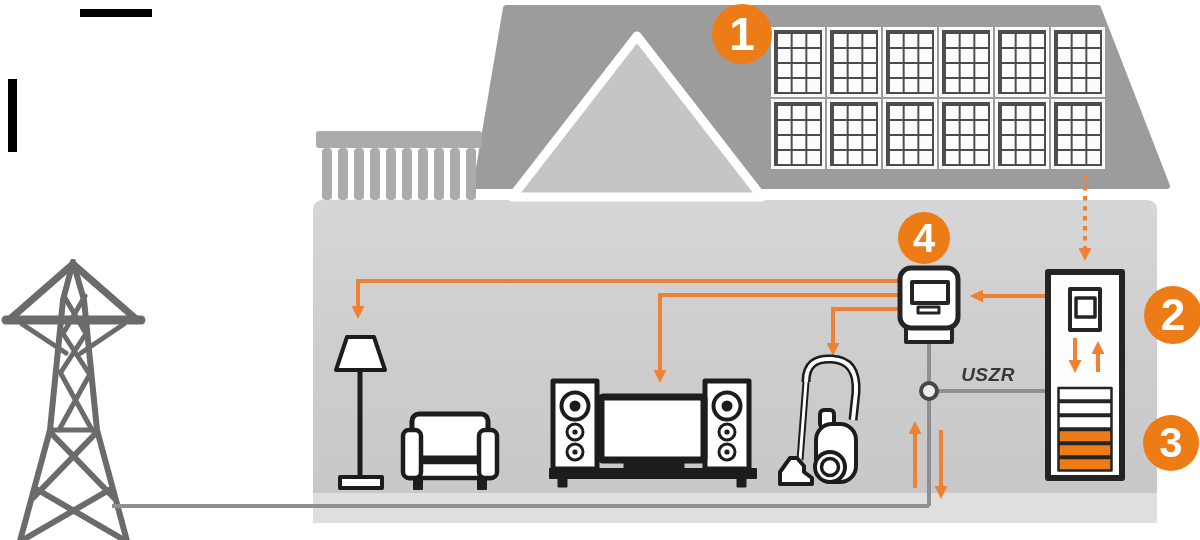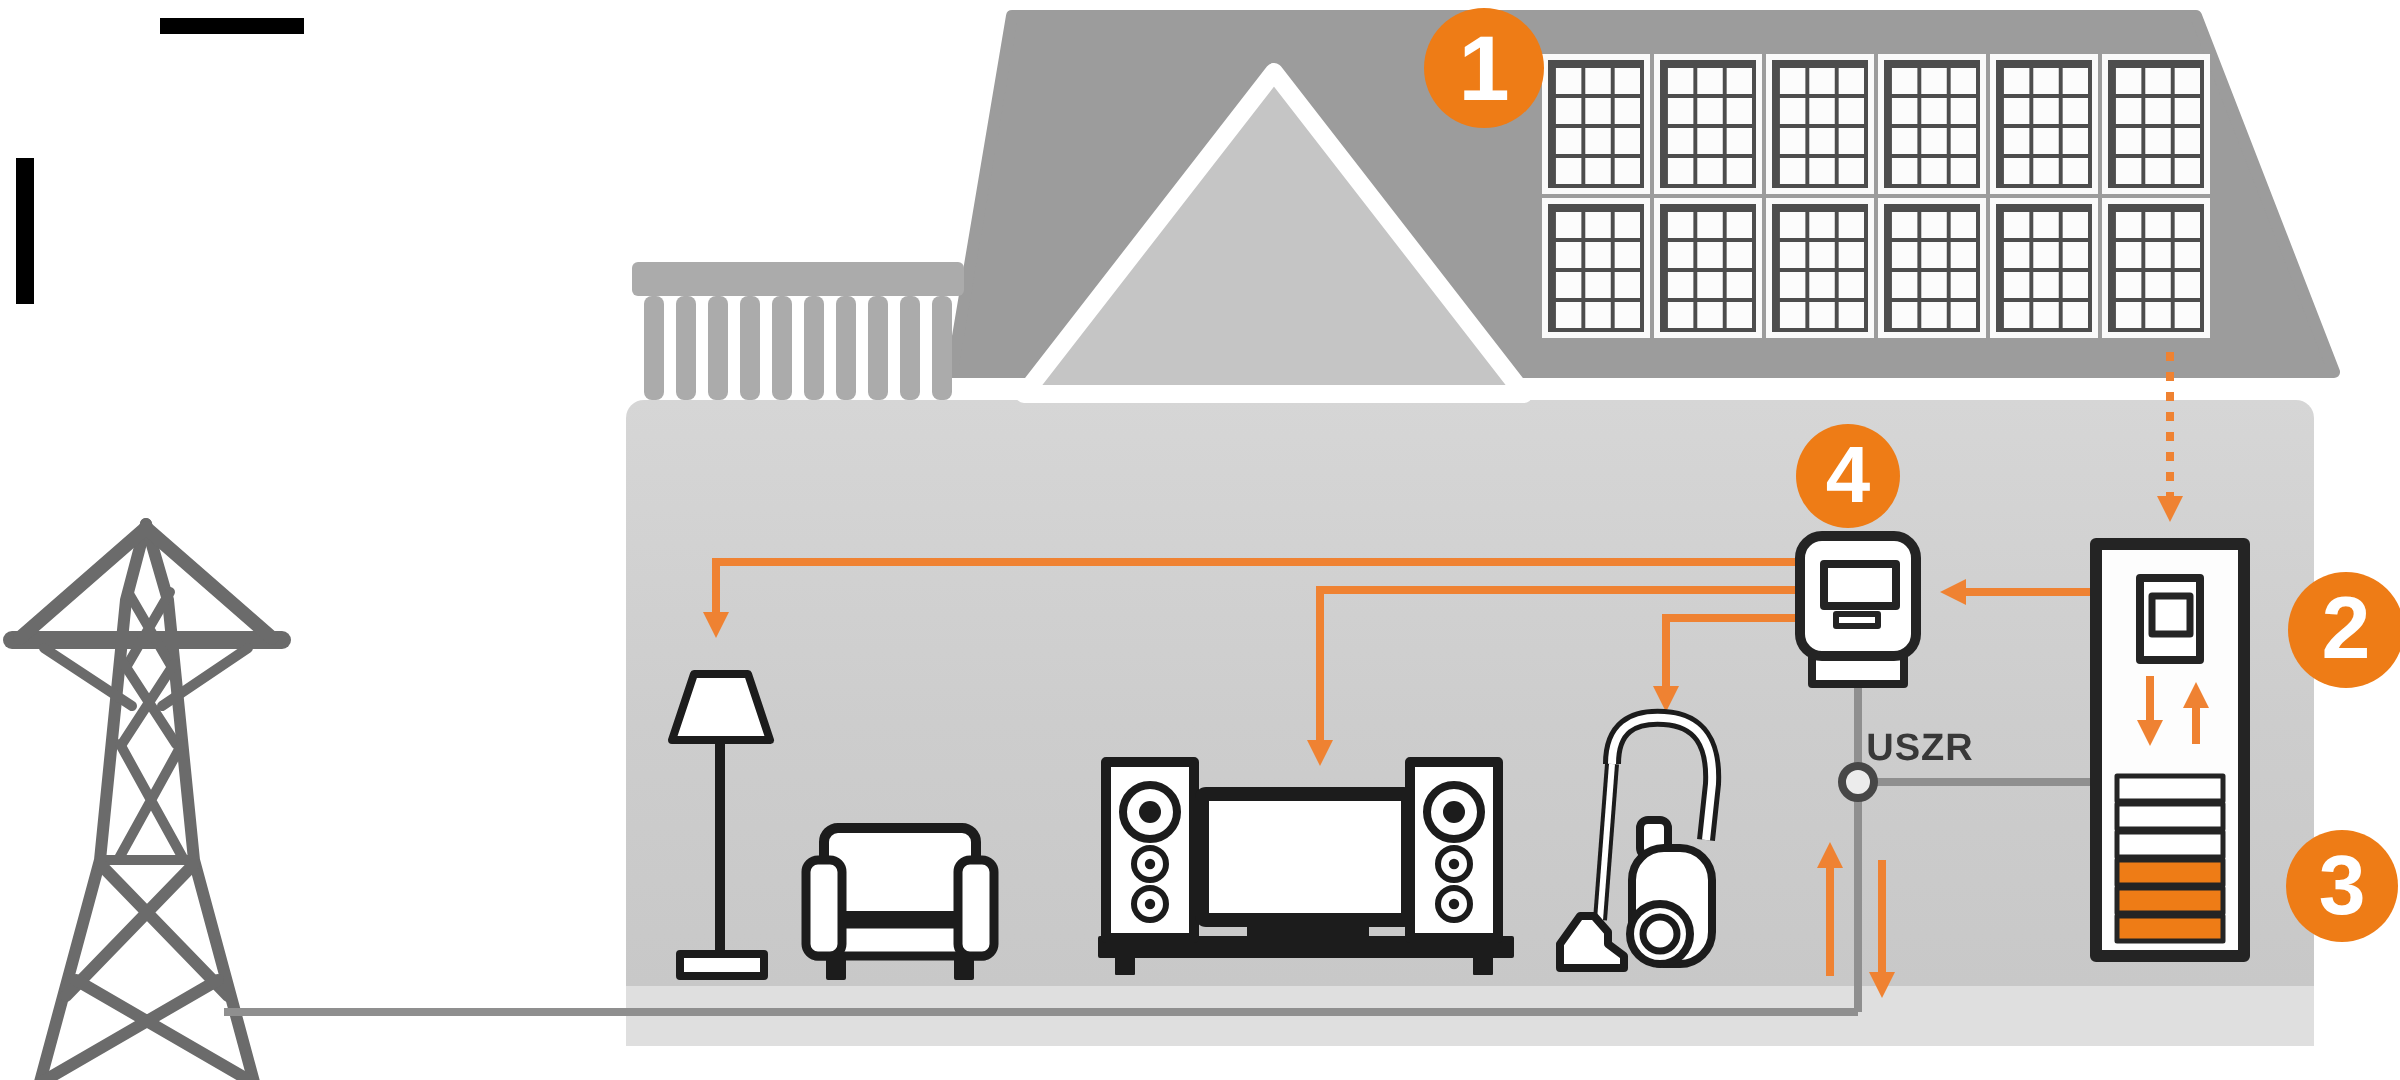--- a/index.html
+++ b/index.html
@@ -23,22 +23,22 @@
     outline:3px solid #fafafa;background-color:#fcfcfc;
     background-image:linear-gradient(to right,#4d4d4d 2px,transparent 2px),
                      linear-gradient(to bottom,#4d4d4d 2px,transparent 2px);
     background-size:33.4% 25%;}
   .badge{position:absolute;background:var(--badge-orange);border-radius:50%;
     color:#fff;font-weight:bold;display:flex;align-items:center;justify-content:center;}
   .badge-1{left:712px;top:4px;width:60px;height:60px;font-size:46px;}
   .badge-2{left:1144px;top:286px;width:58px;height:58px;font-size:44px;}
   .badge-3{left:1143px;top:415px;width:56px;height:56px;font-size:42px;}
   .badge-4{left:898px;top:212px;width:52px;height:52px;font-size:40px;}
-  .uszr{position:absolute;left:928px;top:364px;width:64px;text-align:center;
-    font-size:19px;font-weight:bold;color:#383838;letter-spacing:.5px;}
+  .uszr{position:absolute;left:956px;top:364px;width:64px;text-align:center;
+    font-size:19px;font-weight:bold;color:#383838;letter-spacing:.5px;font-style:italic;}
   .mark{position:absolute;background:#000;}
   .mark-h{left:80px;top:9px;width:72px;height:8px;}
   .mark-v{left:8px;top:79px;width:9px;height:73px;}
 </style>
 </head>
 <body>
 
 <div id="stage">
 
   <div class="house-body"></div>

